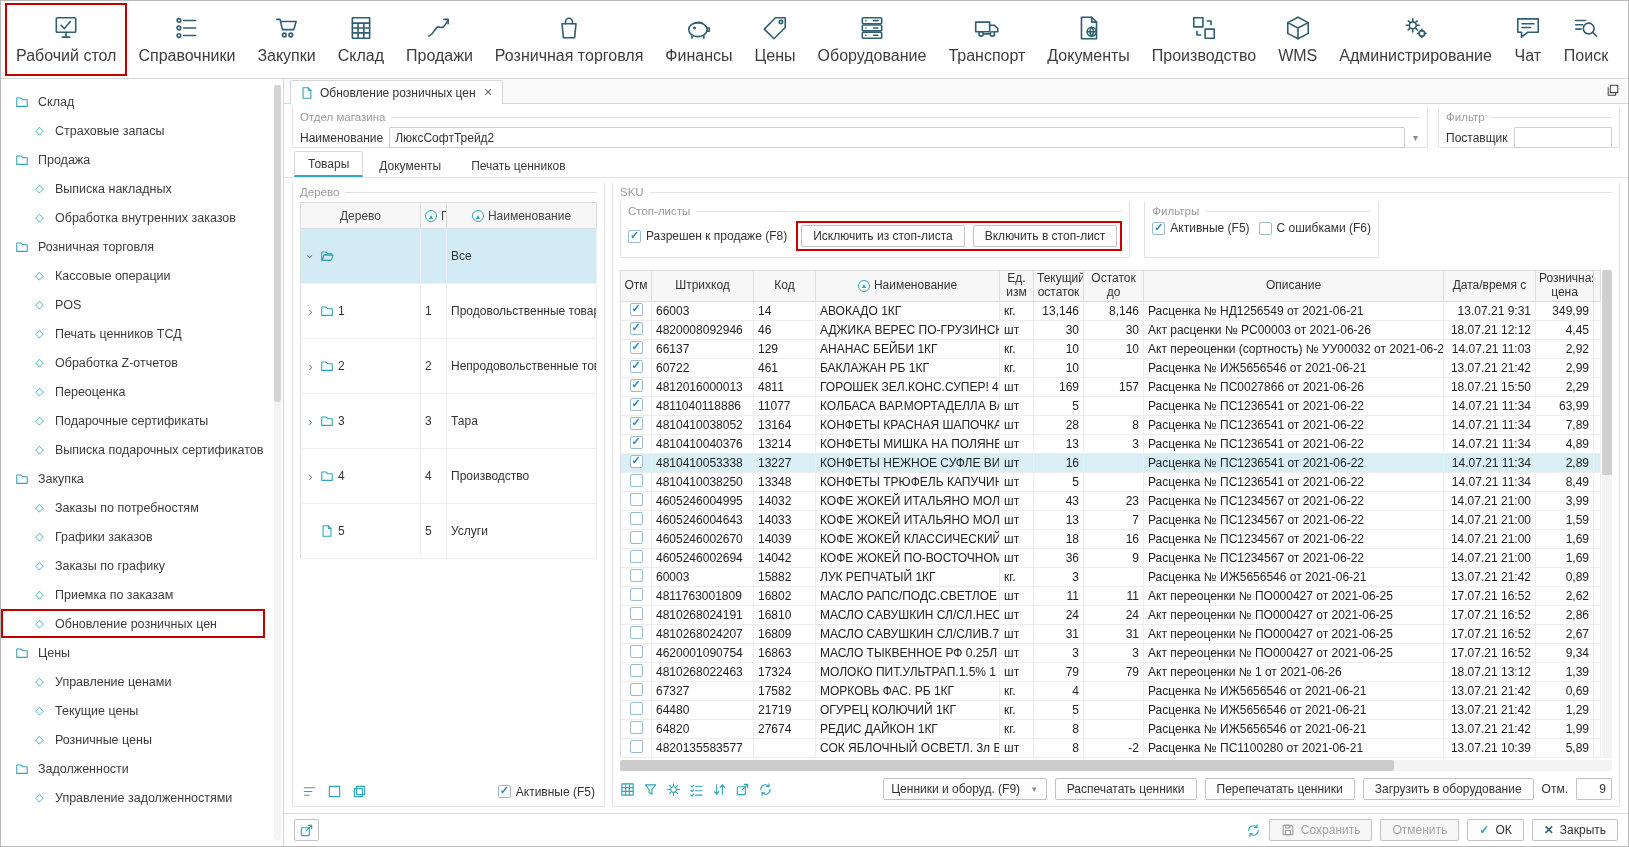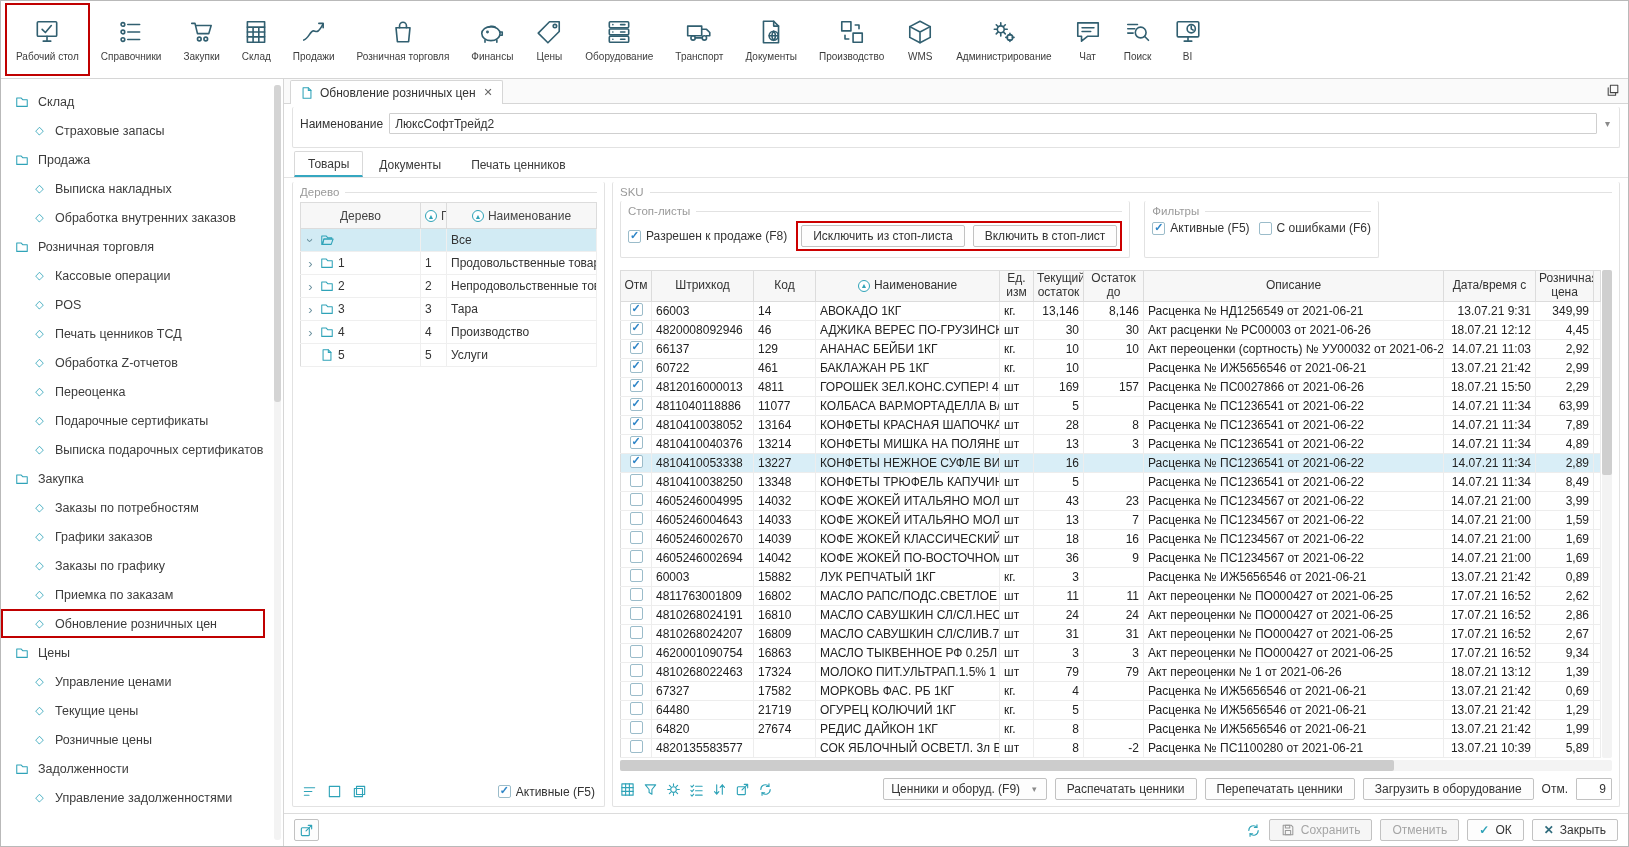--- a/index.html
+++ b/index.html
@@ -4,21 +4,21 @@
 <style>
   *{box-sizing:border-box;margin:0;padding:0}
   html,body{width:1629px;height:847px}
   body{font-family:"Liberation Sans",sans-serif;font-size:12px;color:#333;background:#fff;overflow:hidden}
   .app{width:1629px;height:847px;border:1px solid #b9b9b9;display:flex;flex-direction:column;background:#fff}
 
   
   .toolbar{height:78px;flex:none;display:flex;align-items:stretch;padding:2px 4px;border-bottom:1px solid #d6d6d6;background:#fff}
   .tb-item{display:flex;flex-direction:column;align-items:center;justify-content:center;gap:5px;padding:2px 9px;cursor:pointer;color:#315f70;border:2px solid transparent;white-space:nowrap}
   .tb-item.hl{border-color:#c00000}
-  .tb-item .tblabel{color:#3d3d3d;font-size:10px}
+  .tb-item .tblabel{color:#3d3d3d;font-size:16px}
   .icn{display:inline-flex;align-items:center;justify-content:center}
   .icn svg{display:block}
 
   .body{flex:1;display:flex;min-height:0}
 
   
   .sidebar{width:283px;flex:none;border-right:1px solid #d6d6d6;position:relative;padding:8px 0 0 0;overflow:hidden;background:#fff}
   .sb-row{height:29px;display:flex;align-items:center;gap:9px;padding-left:12px;cursor:pointer;border:2px solid transparent;color:#3c3c3c;font-size:12.5px;white-space:nowrap}
   .sb-row.child{padding-left:30px}
   .sb-row.hl{border-color:#c00000;margin-right:18px}
@@ -39,31 +39,31 @@
   .group{border:1px solid #e2e2e2;border-top:none;border-radius:2px;padding:3px 7px 6px;position:relative;background:#fff}
   .gcap{display:flex;align-items:center;gap:6px;color:#9a9a9a;font-size:11.5px;height:14px;white-space:nowrap}
   .gcap::after{content:"";flex:1;height:1px;background:#e2e2e2}
   .dept{flex:1}
   .filt{width:182px}
   .frow{display:flex;align-items:center;gap:6px;margin-top:3px}
   .frow label{color:#333}
   .frow input{flex:1;height:21px;border:1px solid #cfcfcf;border-radius:1px;padding:0 5px;font:12px "Liberation Sans",sans-serif;color:#333;min-width:0}
   .dd{color:#8a8a8a;font-size:10px;cursor:pointer;padding:0 2px}
 
-  .subtabs{flex:none;height:27px;display:flex;align-items:center;gap:2px;padding:0 10px;border-bottom:1px solid #e4e4e4}
+  .subtabs{flex:none;height:27px;display:flex;align-items:flex-end;gap:2px;padding:0 10px;border-bottom:1px solid #e4e4e4}
   .subtab{padding:5px 13px 4px;cursor:pointer;color:#3a3a3a;border:1px solid transparent;border-bottom:none}
   .subtab.active{border-color:#d9d9d9;background:#fff;border-bottom:2px solid #35a7c0;border-radius:2px 2px 0 0}
 
   .content{flex:1;display:flex;gap:7px;padding:4px 8px 6px;min-height:0}
 
   
   .treegrp{width:313px;flex:none;display:flex;flex-direction:column;overflow:hidden}
   .ttable{width:100%;border-collapse:collapse;table-layout:fixed;margin-top:3px;border:1px solid #dcdcdc}
   .ttable th{background:#f7f7f7;border:1px solid #dcdcdc;font-weight:normal;color:#444;height:26px;padding:0 4px;text-align:center;white-space:nowrap;overflow:hidden}
-  .ttable td{border-right:1px solid #efefef;border-bottom:1px solid #efefef;height:22px;padding:0 4px;white-space:nowrap;overflow:hidden}
+  .ttable td{border-right:1px solid #efefef;border-bottom:1px solid #efefef;height:22px;padding:16px 4px;white-space:nowrap;overflow:hidden}
   .ttable tr.sel td{background:#d2ebf4}
   .tcell{display:flex;align-items:center;gap:4px;height:22px}
   .exp{display:inline-block;width:11px;color:#6d93a0;font-size:13px;line-height:11px;text-align:center}
   .exp.down{transform:rotate(90deg)}
   .tico{color:#2fa3b8}
   .tree-fill{flex:1}
   .tree-foot{flex:none;display:flex;align-items:center;gap:10px;padding:5px 2px 1px}
   .tree-foot .icn{color:#2fa3b8;cursor:pointer}
 
   
@@ -440,24 +440,36 @@
         <span class="win-btn icn">
             <svg width="14" height="14" viewBox="0 0 16 16" fill="none" stroke="currentColor" stroke-width="1.2" stroke-linecap="round" stroke-linejoin="round">
               <rect x="5" y="2.5" width="8.5" height="8.5"></rect>
               <path d="M2.5 5.5V14h8.5v-3"></path>
             </svg>
           </span>
       </div>
 
       <div class="formrow">
         <div class="group dept">
+          <div class="gcap">
+              <span>Отдел магазина</span>
+            </div>
           <div class="frow">
             <label>Наименование</label>
             <input value="ЛюксСофтТрейд2" style="">
             <span class="dd">▾</span>
+          </div>
+        </div>
+        <div class="group filt">
+          <div class="gcap">
+              <span>Фильтр</span>
+            </div>
+          <div class="frow">
+            <label>Поставщик</label>
+            <input value="" style="">
           </div>
         </div>
       </div>
 
       <div class="subtabs" id="subtabs">
           <div class="subtab active">Товары</div>
           <div class="subtab">Документы</div>
           <div class="subtab">Печать ценников</div>
         </div>
 

